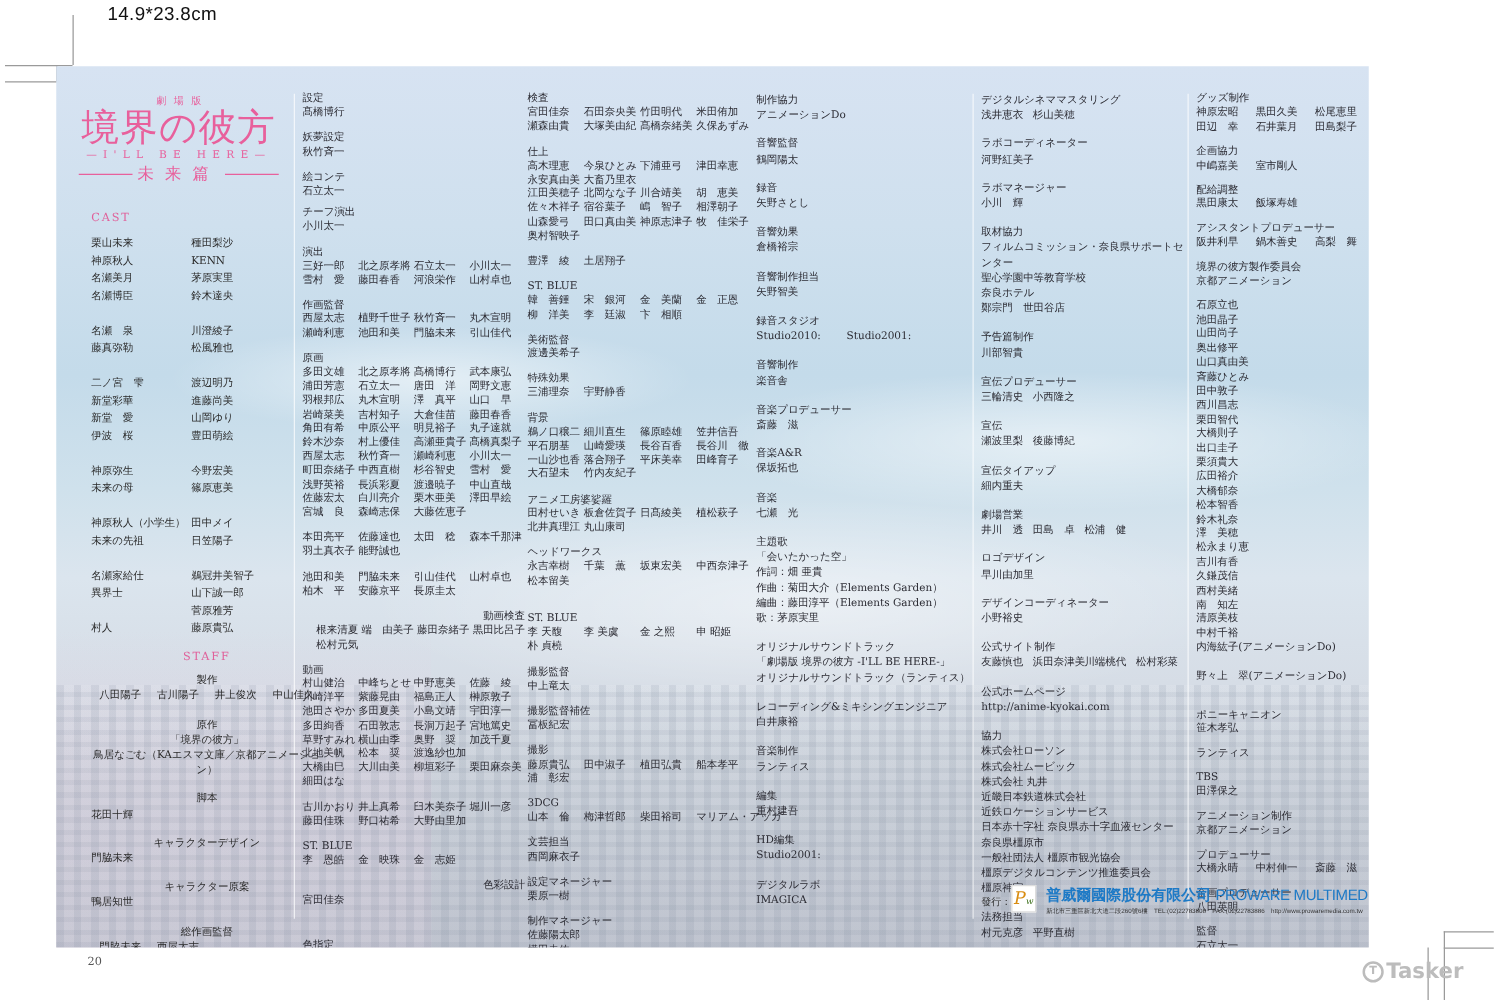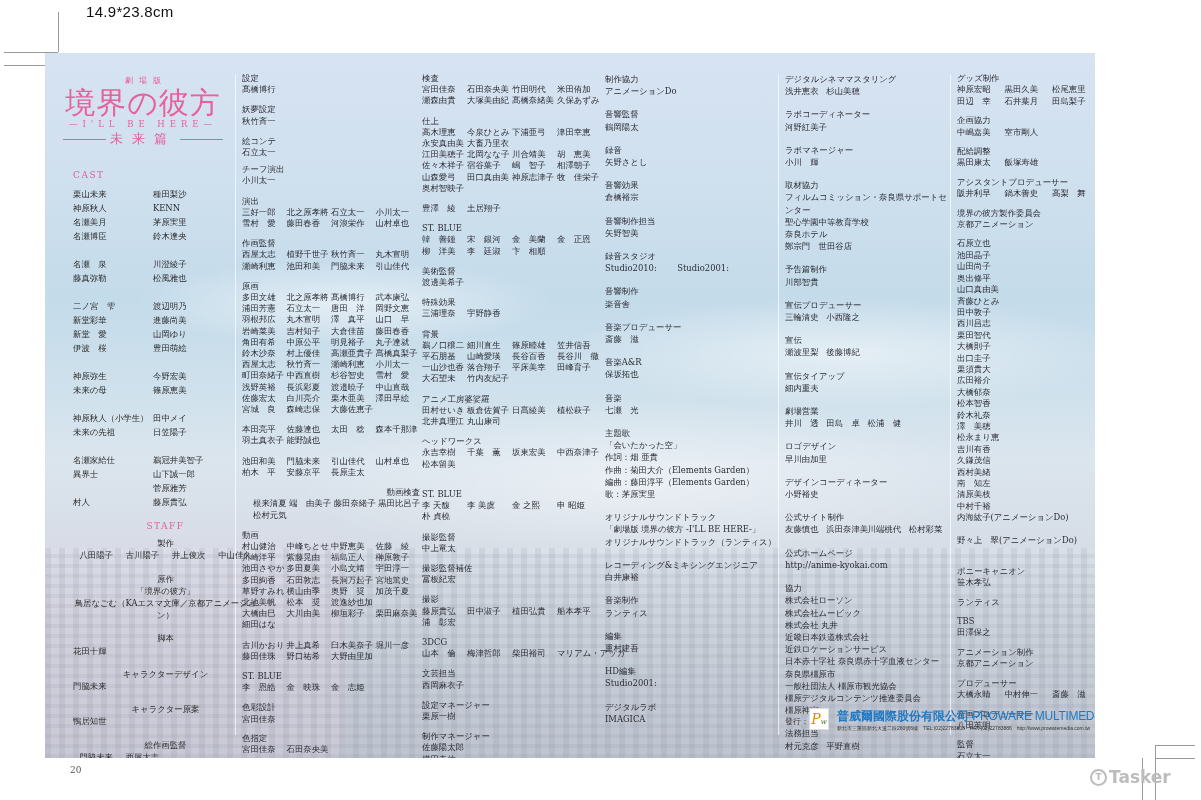--- a/index.html
+++ b/index.html
@@ -408,21 +408,21 @@
         </div>
       </div>
       <div class="block" style="margin-bottom: 9px;">
         <span class="role">ST. BLUE</span>
         <div class="names w4">
           <span>李　恩皓</span>
           <span>金　映珠</span>
           <span>金　志姫</span>
         </div>
       </div>
-      <div class="block" style="margin-bottom: 8px;">
+      <div class="block" style="margin-bottom: 25px; text-align: right;">
         <span class="role">色彩設計</span>
         <div class="names free">
           <span>宮田佳奈</span>
         </div>
       </div>
       <div class="block" style="margin-bottom: 9px;">
         <span class="role">色指定</span>
         <div class="names w4">
           <span>宮田佳奈</span>
           <span>石田奈央美</span>

